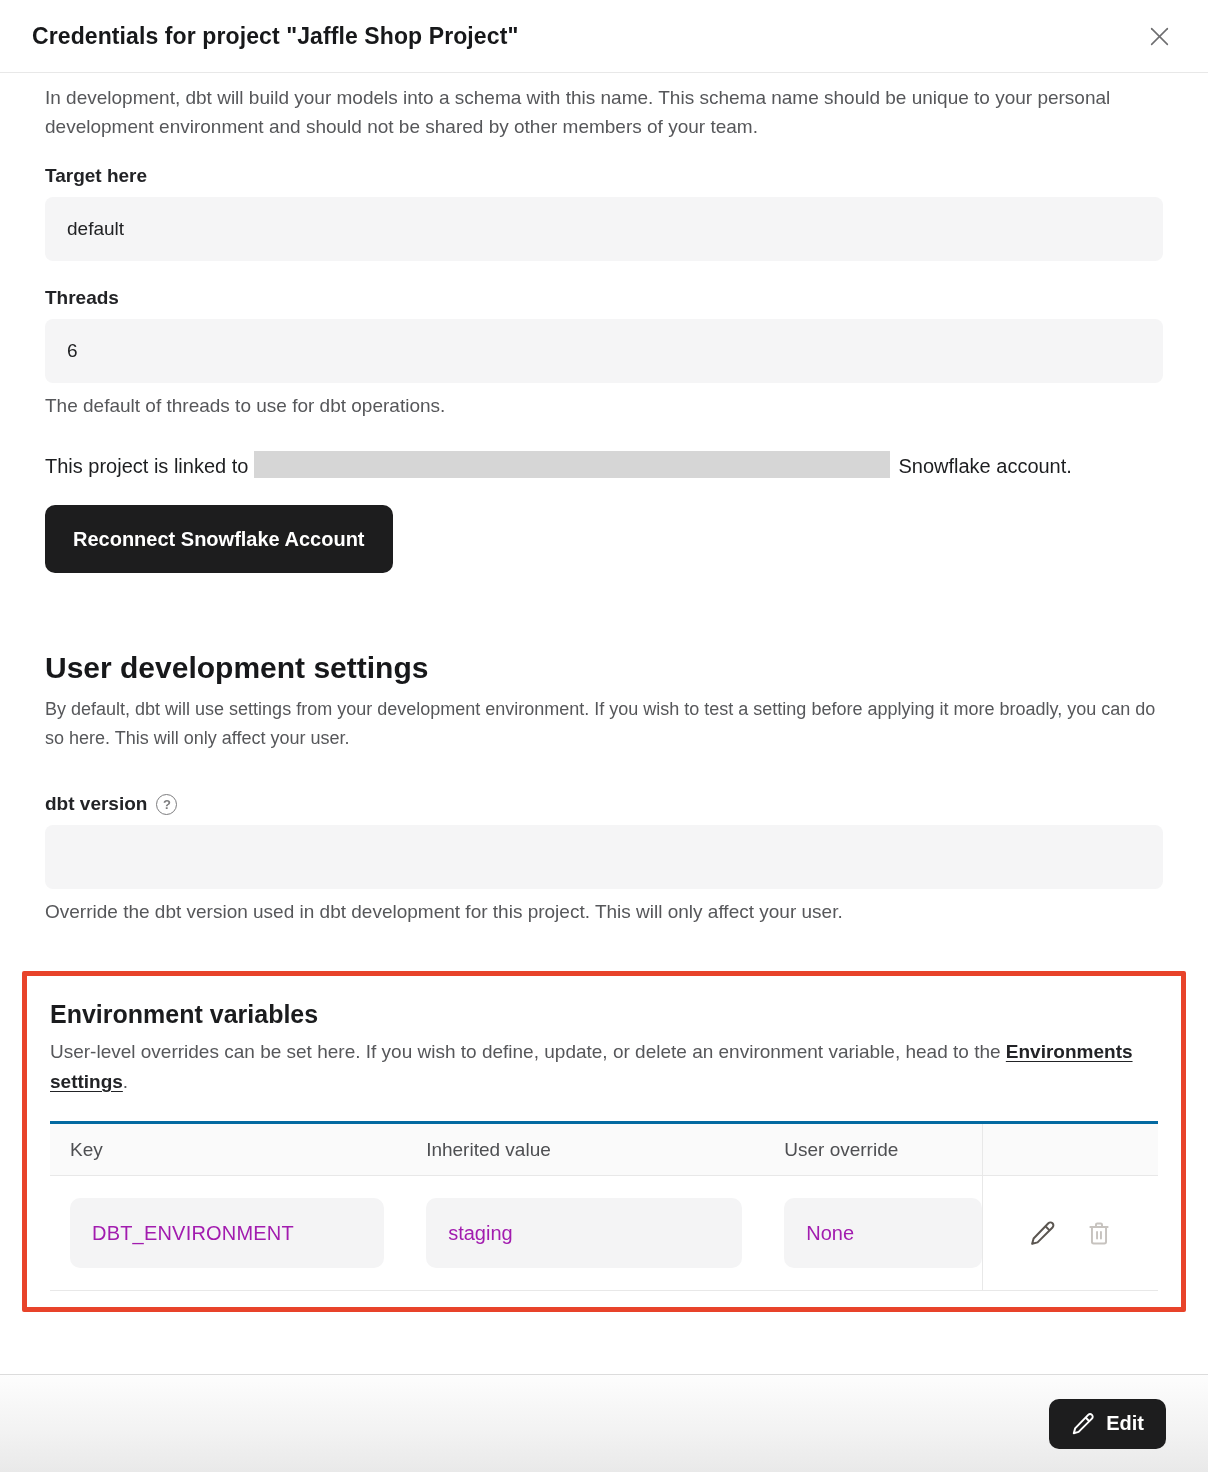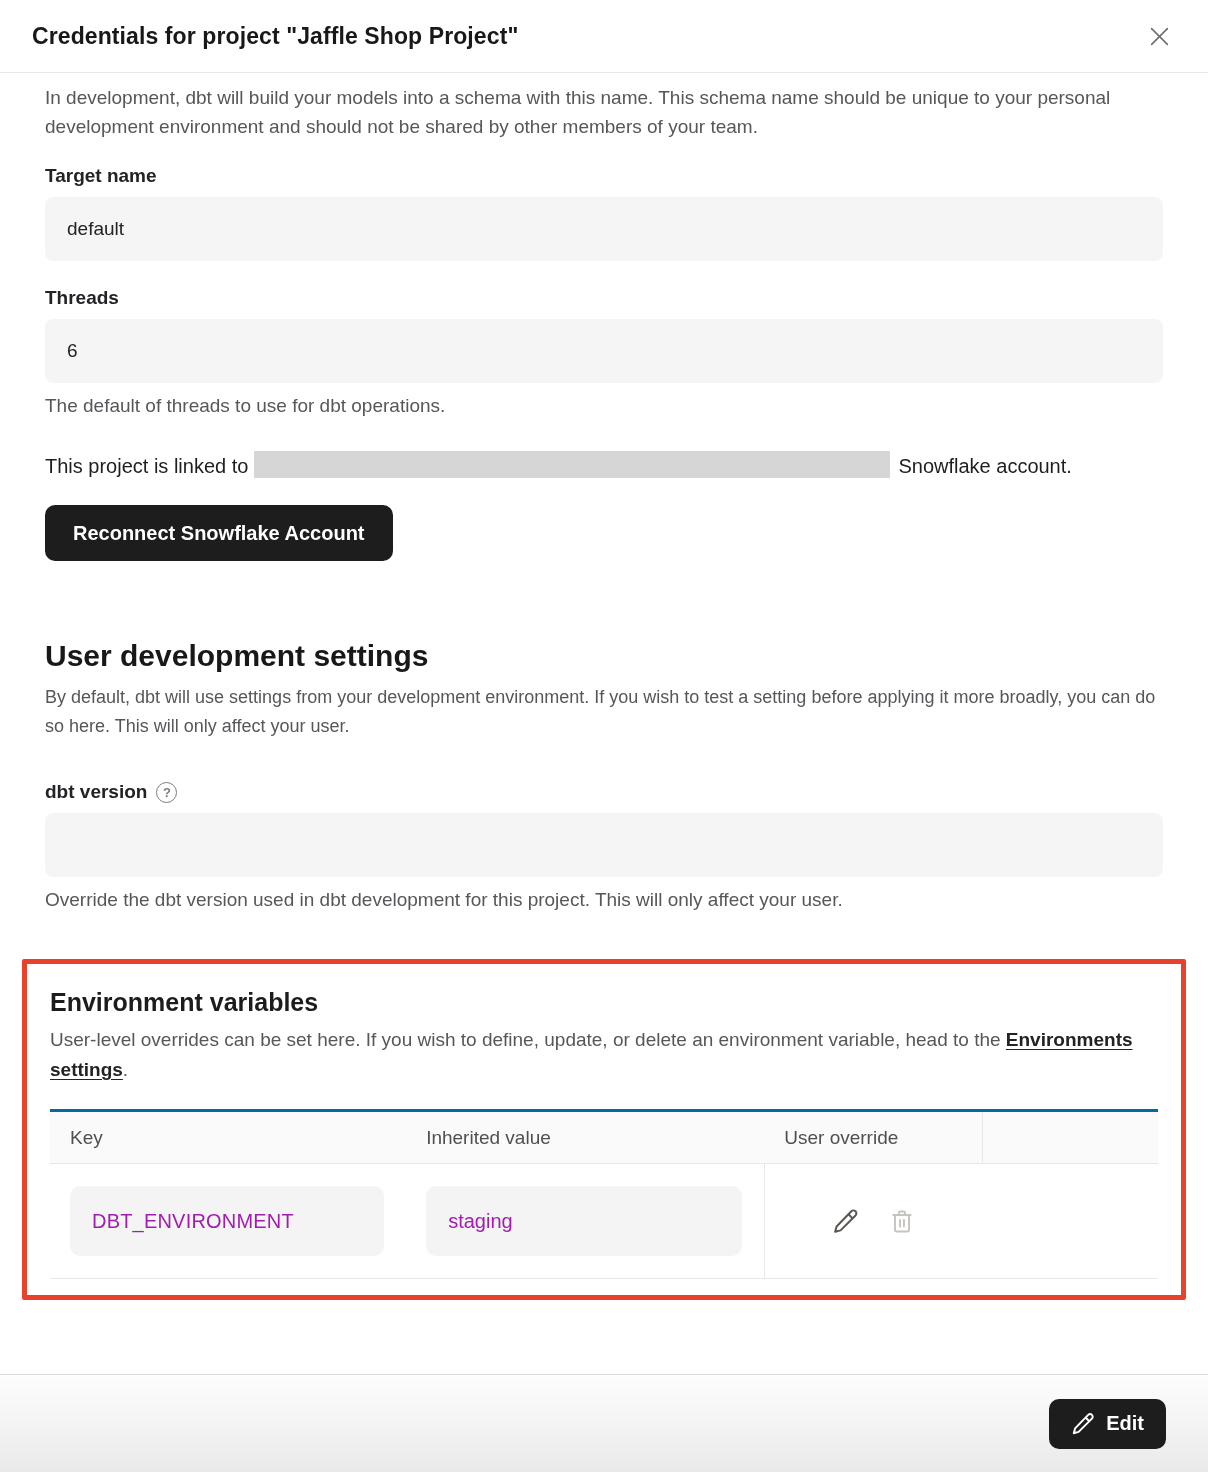--- a/index.html
+++ b/index.html
@@ -47,21 +47,21 @@
     display:inline-block; width:636px; height:27px;
     background:#d6d6d6; vertical-align:-5px; margin:0 8px 0 6px;
   }
 
   .btn-dark {
     display:inline-flex; align-items:center; gap:11px;
     background:#1d1d1e; color:#ffffff; border:none; border-radius:10px;
     font-family:"Liberation Sans", sans-serif;
     font-size:20px; font-weight:700; cursor:pointer;
   }
-  .reconnect-btn { margin-top:22px; height:56px; padding:0 28px; }
+  .reconnect-btn { margin-top:22px; height:68px; padding:0 28px; }
 
   .section-heading { margin-top:78px; font-size:30px; font-weight:700; color:#17181a; }
   .section-desc { margin-top:10px; font-size:18px; line-height:29px; color:#56575a; }
 
   .label-row { margin-top:40px; display:flex; align-items:center; gap:9px; }
   .help-icon {
     width:21px; height:21px; border:1.6px solid #7c7c7e; border-radius:50%;
     display:inline-flex; align-items:center; justify-content:center;
     font-size:13px; font-weight:700; color:#7c7c7e; cursor:pointer; background:transparent;
   }
@@ -124,21 +124,21 @@
           <line x1="19" y1="5" x2="5" y2="19"></line>
       </svg>
     </span>
   </button>
 </div>
 
 <div class="modal-body">
 
   <p class="intro">In development, dbt will build your models into a schema with this name. This schema name should be unique to your personal development environment and should not be shared by other members of your team.</p>
 
-  <div class="field-label first">Target name</div>
+  <div class="field-label first">Target here</div>
   <input class="text-input" value="default" style="">
 
   <div class="field-label">Threads</div>
   <input class="text-input" value="6" style="">
   <div class="helper-text">The default of threads to use for dbt operations.</div>
 
   <p class="linked-line"><span>This project is linked to</span><span class="redaction-bar"></span><span>Snowflake account.</span></p>
 
   <button class="btn-dark reconnect-btn">
     <span>Reconnect Snowflake Account</span>
@@ -165,20 +165,23 @@
         <div class="th">Inherited value</div>
         <div class="th">User override</div>
         <div class="th actions-col"></div>
       </div>
       <div class="t-row">
         <div class="td">
           <div class="pill key">DBT_ENVIRONMENT</div>
         </div>
         <div class="td">
           <div class="pill">staging</div>
+        </div>
+        <div class="td no-right-gap">
+          <div class="pill">None</div>
         </div>
         <div class="td actions-col">
           <button class="icon-btn edit">
             <span>
               <svg width="27" height="27" viewBox="0 0 24 24" fill="none" stroke="currentColor" stroke-width="1.8" stroke-linejoin="round">
                 <path d="M17.2 2.9a2.6 2.6 0 0 1 3.7 3.7L7.6 19.9 2.8 21.2l1.3-4.8Z"></path>
                 <line x1="14.6" y1="5.5" x2="18.3" y2="9.2"></line>
               </svg>
             </span>
           </button>

